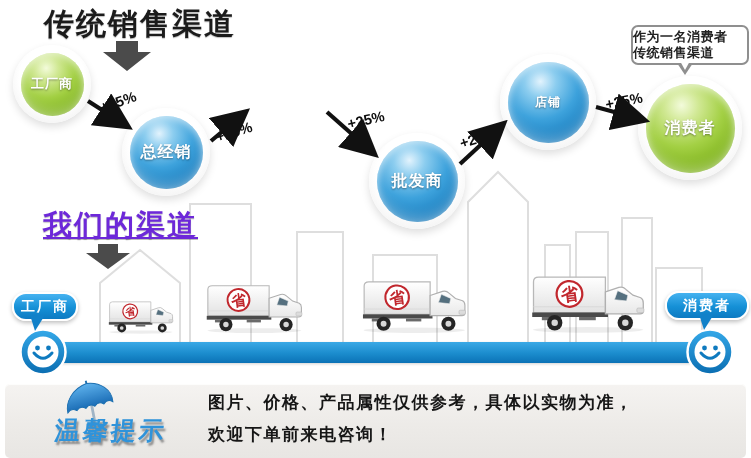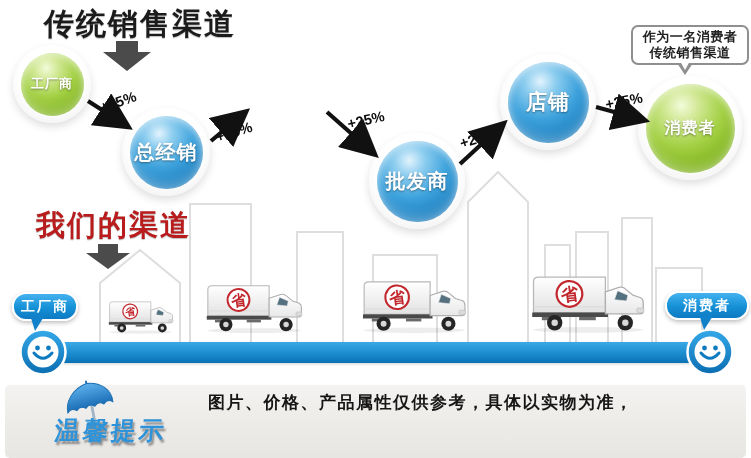--- a/index.html
+++ b/index.html
@@ -3,52 +3,52 @@
 <meta charset="utf-8">
 <style>
   html,body{margin:0;padding:0;background:#fff;}
   #stage{position:relative;width:751px;height:458px;background:#fff;overflow:hidden;
          font-family:"Liberation Sans","DejaVu Sans",sans-serif;outline:1px solid #e3e3e3;}
   #stage svg{display:block;}
   
   .big-title{position:absolute;font-weight:900;color:#1b1b1b;letter-spacing:2px;
              text-shadow:0 1px 1px rgba(0,0,0,.25);white-space:nowrap;z-index:6;}
   .t-trad{left:44px;top:4px;font-size:30px;}
-  .t-our{left:36px;top:206px;font-size:29px;color:#b91c1c;}
+  .t-our{left:43px;top:206px;font-size:29px;color:#6d28d9;text-decoration:underline;}
   
   .halo{position:absolute;border-radius:50%;z-index:5;
         background:radial-gradient(circle at 50% 42%,#ffffff 55%,#f3f3f3 80%,#e9e9e9 100%);
         box-shadow:0 4px 9px rgba(0,0,0,.13);
         display:flex;align-items:center;justify-content:center;}
   .sph{width:calc(100% - 15px);height:calc(100% - 15px);border-radius:50%;
        display:flex;align-items:center;justify-content:center;
        color:#fff;font-weight:800;text-shadow:0 1px 2px rgba(0,0,0,.4);
        letter-spacing:1px;white-space:nowrap;}
   .sph.blue{background:radial-gradient(circle at 40% 24%,#e2f3fd 0%,#8ccdef 20%,#3da2dc 48%,#1b7fc0 76%,#0a5f9c 100%);
             box-shadow:inset 0 3px 7px rgba(255,255,255,.55),inset 0 -6px 11px rgba(255,255,255,.28);}
   .sph.green{background:radial-gradient(circle at 40% 24%,#f3fbdb 0%,#d0e893 20%,#a3d044 48%,#7fb31c 76%,#649708 100%);
              box-shadow:inset 0 3px 7px rgba(255,255,255,.55),inset 0 -6px 11px rgba(255,255,255,.3);}
   .n1{left:13px;top:45px;width:78px;height:78px;}   .n1 .sph{font-size:13px;}
-  .n2{left:122px;top:108px;width:88px;height:88px;} .n2 .sph{font-size:20px;}
+  .n2{left:122px;top:108px;width:88px;height:88px;} .n2 .sph{font-size:16px;}
   .n3{left:245px;top:32px;width:96px;height:96px;}  .n3 .sph{font-size:17px;}
-  .n4{left:369px;top:133px;width:96px;height:96px;} .n4 .sph{font-size:20px;}
-  .n5{left:500px;top:54px;width:96px;height:96px;}  .n5 .sph{font-size:21px;}
+  .n4{left:369px;top:133px;width:96px;height:96px;} .n4 .sph{font-size:16px;}
+  .n5{left:500px;top:54px;width:96px;height:96px;}  .n5 .sph{font-size:12px;}
   .n6{left:638px;top:76px;width:104px;height:104px;}.n6 .sph{font-size:16px;}
   
   .pct{position:absolute;width:46px;text-align:center;font-size:14.5px;font-weight:800;
        color:#0d0d0d;z-index:7;white-space:nowrap;}
   .p1{left:95px;top:94px;transform:rotate(-19deg);}
   .p2{left:211px;top:124px;transform:rotate(-17deg);}
   .p3{left:343px;top:112px;transform:rotate(-13deg);}
   .p4{left:455px;top:130px;transform:rotate(-18deg);}
   .p5{left:601px;top:93px;transform:rotate(-11deg);}
   
   .bubble{position:absolute;left:631px;top:25px;width:114px;z-index:8;background:#fff;
           border:2px solid #8f8f8f;border-radius:7px;padding:2px 0;
-          font-size:13px;font-weight:700;color:#222;line-height:16px;text-align:center;
+          font-size:13px;font-weight:700;color:#222;line-height:16px;text-align:left;
           letter-spacing:.5px;}
   .bubble .tail-o,.bubble .tail-i{position:absolute;top:100%;width:0;height:0;}
   .bubble .tail-o{left:44px;border-left:8px solid transparent;border-right:8px solid transparent;
                   border-top:12px solid #8f8f8f;}
   .bubble .tail-i{left:47px;margin-top:-2px;border-left:5px solid transparent;
                   border-right:5px solid transparent;border-top:9px solid #fff;}
   
   .bar{position:absolute;left:42px;top:342px;width:670px;height:21px;border-radius:10px;z-index:3;
        background:linear-gradient(180deg,#3aa9e6 0%,#1b8ccd 55%,#0b72b6 100%);
        box-shadow:0 1px 3px rgba(0,0,0,.18);}
@@ -244,15 +244,16 @@
   <div class="banner">
     <svg class="umbrella" viewBox="0 0 60 56">
       <g transform="rotate(-14 30 28)">
         <path d="M31,6 L29,42 Q28,50 21,48" stroke="#9fb4c6" stroke-width="3" fill="none" stroke-linecap="round"></path>
         <path d="M30,3 C13,5 3,18 3,29 Q8,24 13,29 Q18,24 23,29 Q28,24 33,29 Q38,24 43,29 Q48,24 53,29 C55,16 45,5 30,3 Z" fill="url(#umbG)" stroke="#1c6fb0" stroke-width="1"></path>
         <line x1="30" y1="3" x2="30" y2="0" stroke="#1c6fb0" stroke-width="2"></line>
       </g>
     </svg>
     <div class="tip-label">温馨提示</div>
     <div class="notice-line nl1">图片、价格、产品属性仅供参考，具体以实物为准，</div>
+    <div class="notice-line nl2">欢迎下单前来电咨询！</div>
   </div>
 
 </div>
 
 </body></html>

